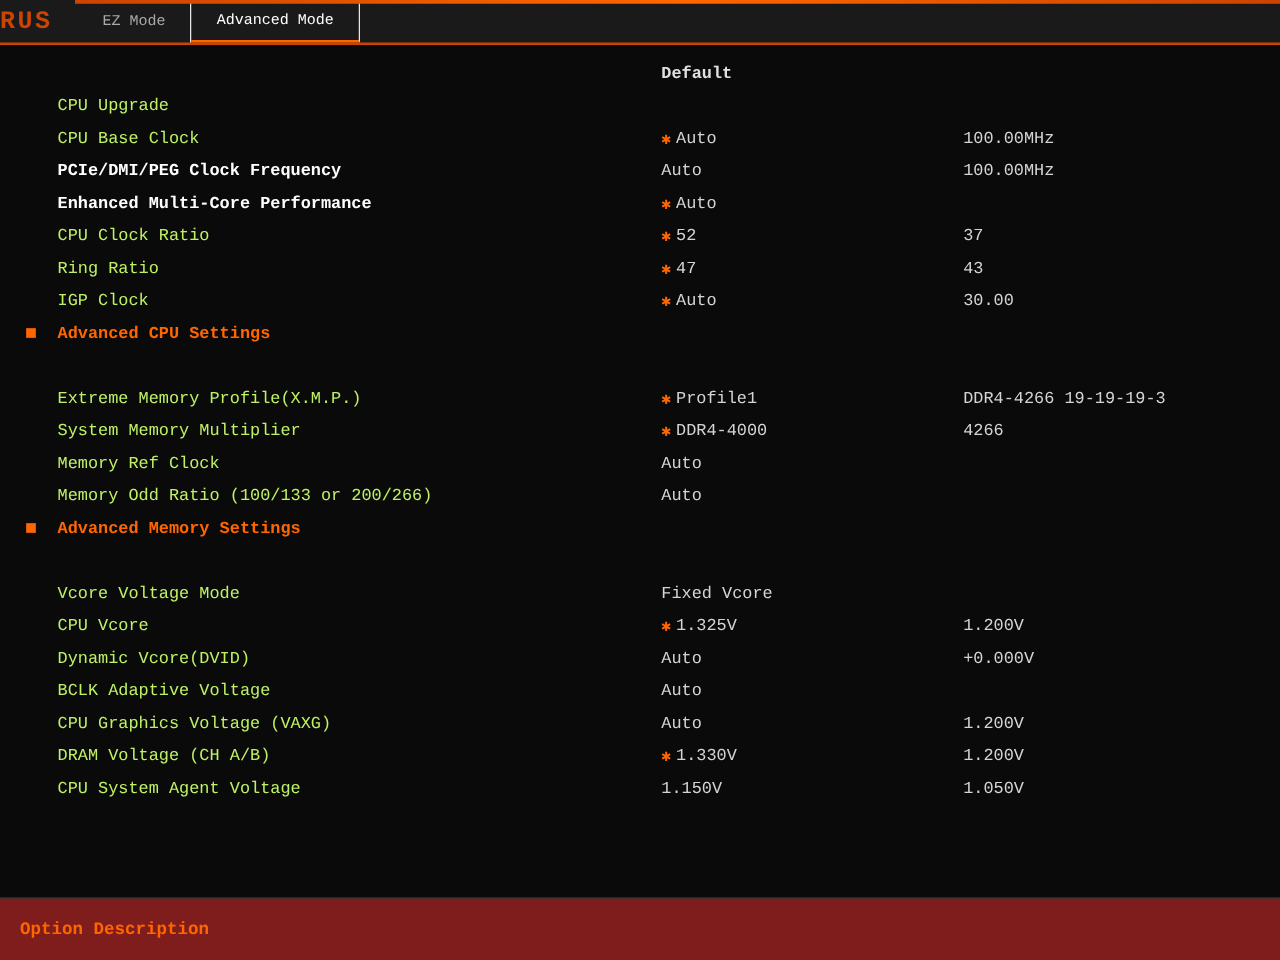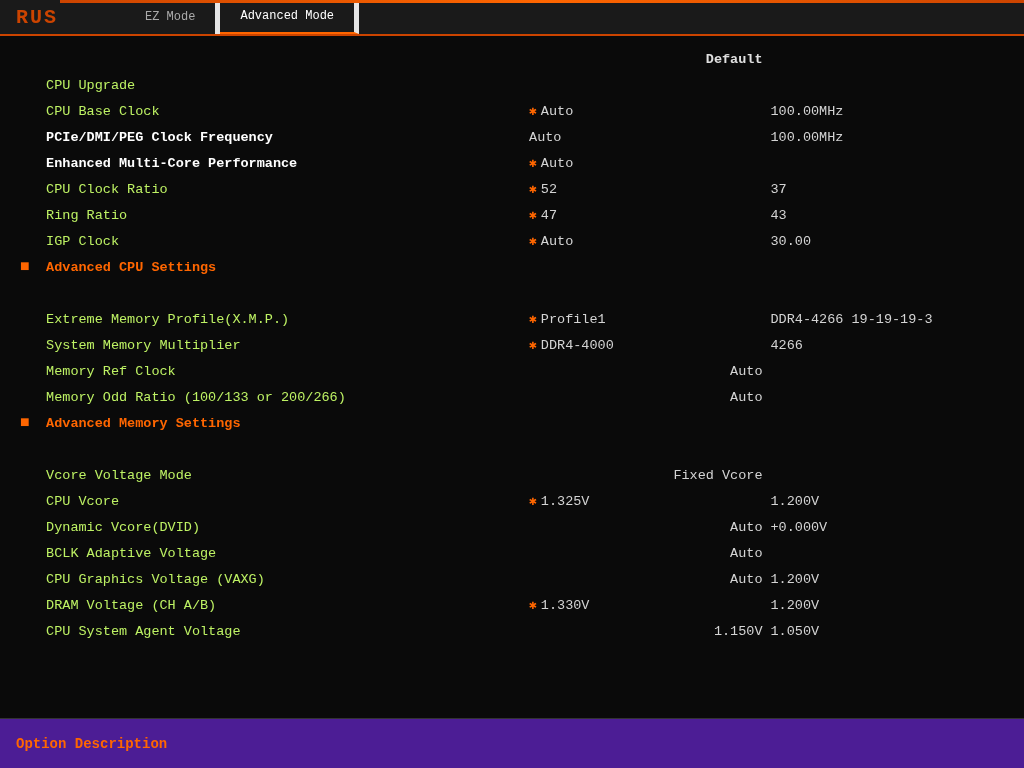--- a/index.html
+++ b/index.html
@@ -14,24 +14,23 @@
       overflow: hidden;
       position: relative;
     }
 
     
     .header-bar {
       background-color: #1a1a1a;
       height: 36px;
       display: flex;
       align-items: center;
-      padding: 0 16px;
+      padding: 0 0;
       border-bottom: 2px solid #cc4400;
       position: relative;
-      gap: 47px;
     }
 
     .header-logo {
       color: #cc4400;
       font-size: 20px;
       font-weight: bold;
       letter-spacing: 2px;
     }
 
     .header-tabs {
@@ -39,21 +38,21 @@
       margin-left: 20px;
       height: 100%;
     }
 
     .header-tab {
       padding: 0 20px;
       display: flex;
       align-items: center;
       color: #aaa;
       font-size: 12px;
-      border-right: 5px solid #e5e5e5;
+      border-right: 1px solid #e5e5e5;
       cursor: pointer;
     }
 
     .header-tab.active {
       color: #fff;
       border-bottom: 2px solid #ff6600;
     }
 
     .orange-bar {
       position: absolute;
@@ -94,21 +93,21 @@
 
     .col-label.bold-text {
       font-weight: bold;
       color: #ffffff;
     }
 
     .col-value1 {
       width: 200px;
       color: #d4d4d4;
       font-size: 13.5px;
-      text-align: right;
+      text-align: left;
       padding-left: 10px;
     }
 
     .col-value2 {
       width: 200px;
       color: #d4d4d4;
       font-size: 13.5px;
       text-align: left;
     }
 
@@ -150,21 +149,21 @@
       height: 8px;
     }
 
     
     .footer {
       position: absolute;
       bottom: 0;
       left: 0;
       right: 0;
       height: 50px;
-      background-color: #4c1d95;
+      background-color: #7f1d1d;
       border-top: 1px solid #333;
       display: flex;
       align-items: center;
       padding: 0 16px;
     }
 
     .footer-option-desc {
       color: #ff6600;
       font-size: 14px;
       font-weight: bold;

